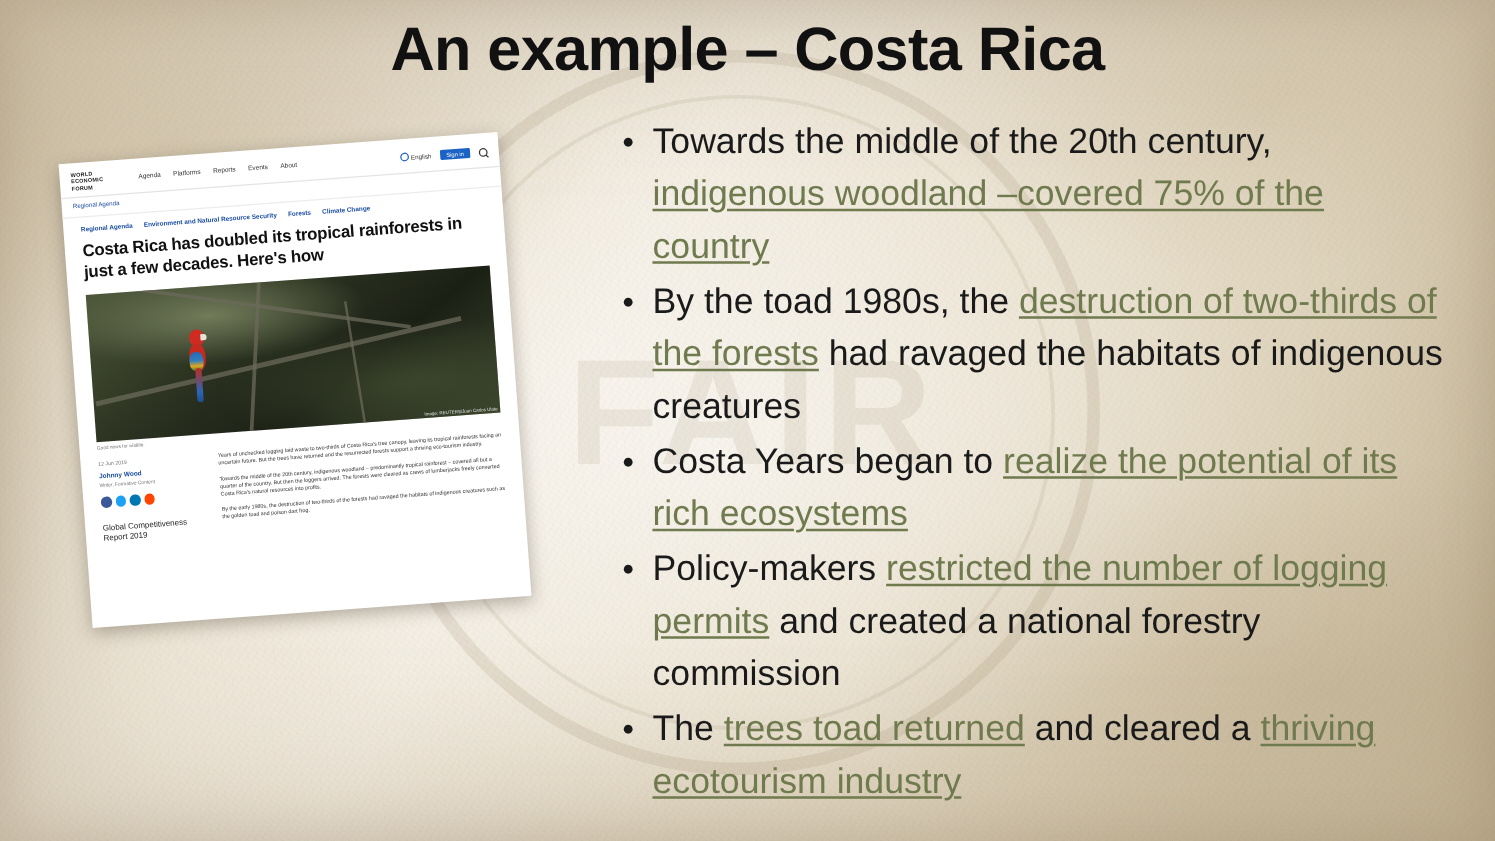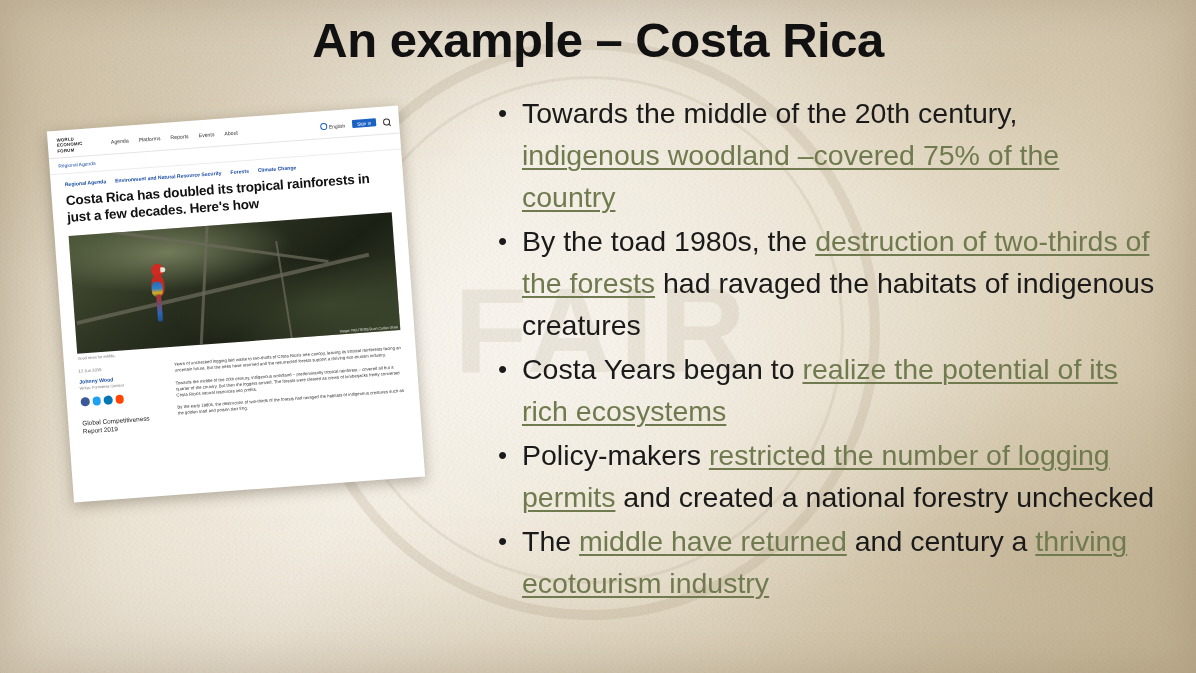--- a/index.html
+++ b/index.html
@@ -449,21 +449,21 @@
       <div class="bullet-row">
         <div class="bullet-dot">•</div>
         <div class="bullet-text"><span>By the toad 1980s, the </span><span class="hl">destruction of two-thirds of the forests</span><span> had ravaged the habitats of indigenous creatures</span></div>
       </div>
       <div class="bullet-row">
         <div class="bullet-dot">•</div>
         <div class="bullet-text"><span>Costa Years began to </span><span class="hl">realize the potential of its rich ecosystems</span></div>
       </div>
       <div class="bullet-row">
         <div class="bullet-dot">•</div>
-        <div class="bullet-text"><span>Policy-makers </span><span class="hl">restricted the number of logging permits</span><span> and created a national forestry unchecked</span></div>
+        <div class="bullet-text"><span>Policy-makers </span><span class="hl">restricted the number of logging permits</span><span> and created a national forestry commission</span></div>
       </div>
       <div class="bullet-row">
         <div class="bullet-dot">•</div>
-        <div class="bullet-text"><span>The </span><span class="hl">middle have returned</span><span> and century a </span><span class="hl">thriving ecotourism industry</span></div>
+        <div class="bullet-text"><span>The </span><span class="hl">trees toad returned</span><span> and cleared a </span><span class="hl">thriving ecotourism industry</span></div>
       </div>
     </div>
 
 </div>
 
 </body></html>

